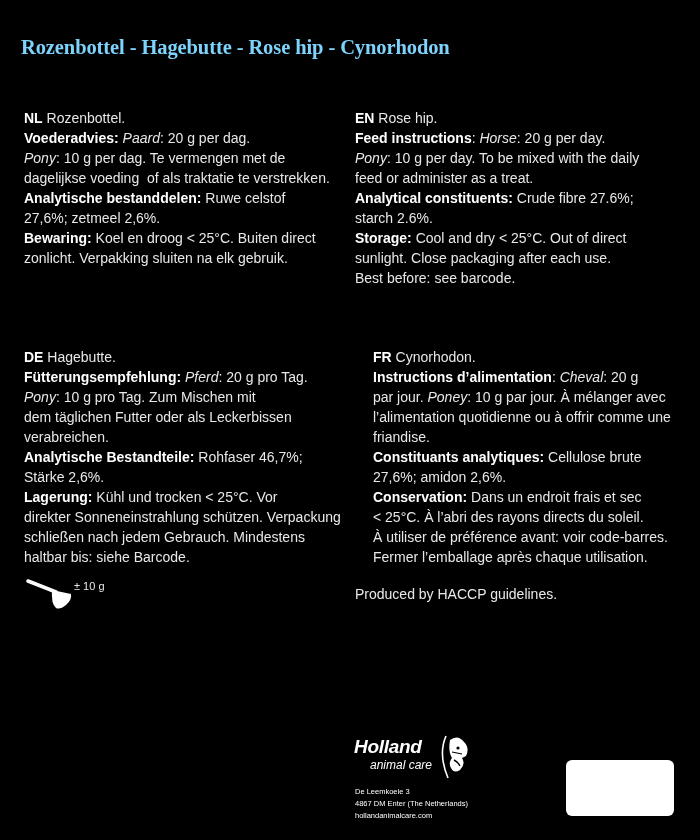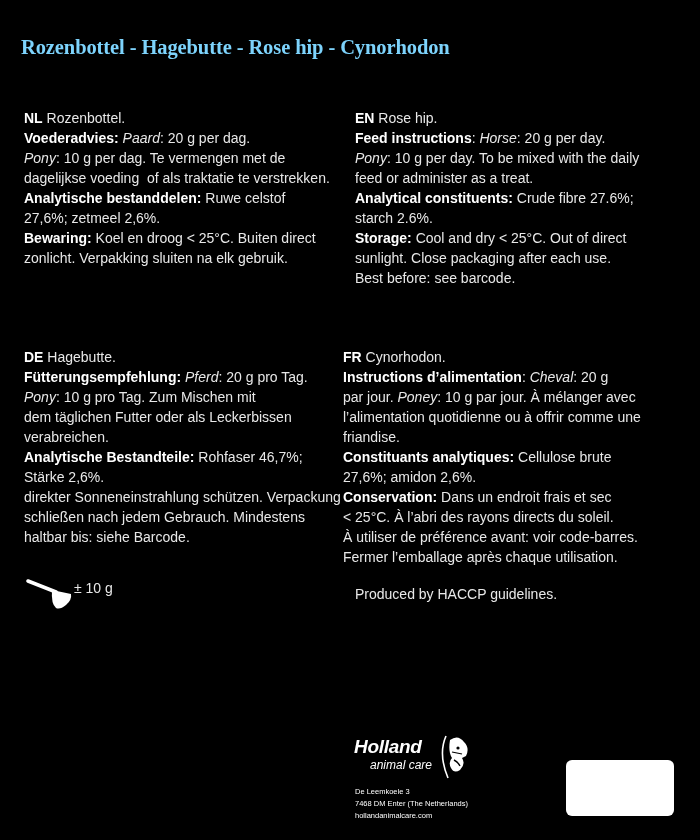--- a/index.html
+++ b/index.html
@@ -41,21 +41,21 @@
     .block b {
       font-weight: bold;
       color: #ffffff;
     }
     .block i {
       font-style: italic;
     }
     #nl { left: 24px; top: 108px; }
     #en { left: 355px; top: 108px; }
     #de { left: 24px; top: 347px; }
-    #fr { left: 343px; top: 347px; }
+    #fr { left: 373px; top: 347px; }
 
     .haccp {
       position: absolute;
       left: 355px;
       top: 584px;
       font-family: "Liberation Sans", sans-serif;
       font-size: 14px;
       line-height: 20px;
       color: #e8e8e8;
       white-space: nowrap;
@@ -66,21 +66,21 @@
       left: 26px;
       top: 578px;
       width: 50px;
       height: 34px;
     }
     .scoop-label {
       position: absolute;
       left: 74px;
       top: 580px;
       font-family: "Liberation Sans", sans-serif;
-      font-size: 14px;
+      font-size: 11px;
       color: #e8e8e8;
       white-space: nowrap;
     }
 
     .logo {
       position: absolute;
       left: 354px;
       top: 734px;
       width: 120px;
       height: 50px;
@@ -166,20 +166,21 @@
 </div>
 
 <div class="block" id="de">
   <span class="line"><b>DE</b> <span>Hagebutte.</span></span>
   <span class="line"><b>Fütterungsempfehlung:</b> <i>Pferd</i><span>: 20 g pro Tag.</span></span>
   <span class="line"><i>Pony</i><span>: 10 g pro Tag. Zum Mischen mit</span></span>
   <span class="line">dem täglichen Futter oder als Leckerbissen</span>
   <span class="line">verabreichen.</span>
   <span class="line"><b>Analytische Bestandteile:</b><span> Rohfaser 46,7%;</span></span>
   <span class="line">Stärke 2,6%.</span>
+  <span class="line"><b>Lagerung:</b><span> Kühl und trocken &lt; 25°C. Vor</span></span>
   <span class="line">direkter Sonneneinstrahlung schützen. Verpackung</span>
   <span class="line">schließen nach jedem Gebrauch. Mindestens</span>
   <span class="line">haltbar bis: siehe Barcode.</span>
 </div>
 
 <div class="block" id="fr">
   <span class="line"><b>FR</b> <span>Cynorhodon.</span></span>
   <span class="line"><b>Instructions d’alimentation</b><span style="white-space:pre">: </span><i>Cheval</i><span>: 20 g</span></span>
   <span class="line"><span style="white-space:pre">par jour. </span><i>Poney</i><span>: 10 g par jour. À mélanger avec</span></span>
   <span class="line">l’alimentation quotidienne ou à offrir comme une</span>
@@ -211,17 +212,17 @@
       <path d="M14 8 Q22 2 28 10 Q34 16 30 24 L26 26 Q30 32 24 38 Q18 42 15 36 Q12 30 16 26 Q12 20 14 8 Z" fill="#ffffff"></path>
       <circle cx="22" cy="16" r="1.6" fill="#000000"></circle>
       <path d="M18 28 Q22 30 24 34" stroke="#000000" stroke-width="1.4" fill="none"></path>
       <path d="M16 20 L26 22" stroke="#000000" stroke-width="1.2"></path>
     </svg>
   </div>
 </div>
 
 <div class="address">
   <span class="line">De Leemkoele 3</span>
-  <span class="line">7468 DM Enter (The Netherlands)</span>
+  <span class="line">4867 DM Enter (The Netherlands)</span>
   <span class="line">hollandanimalcare.com</span>
 </div>
 
 <div class="barcode-area"></div>
 
 </body></html>

